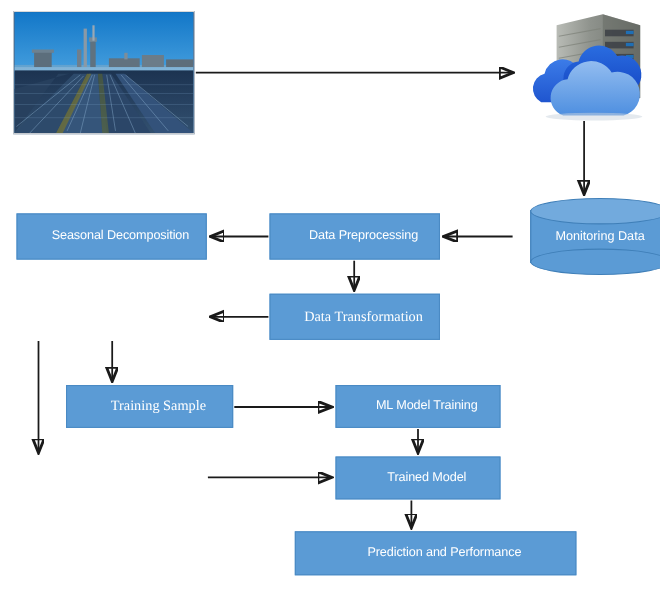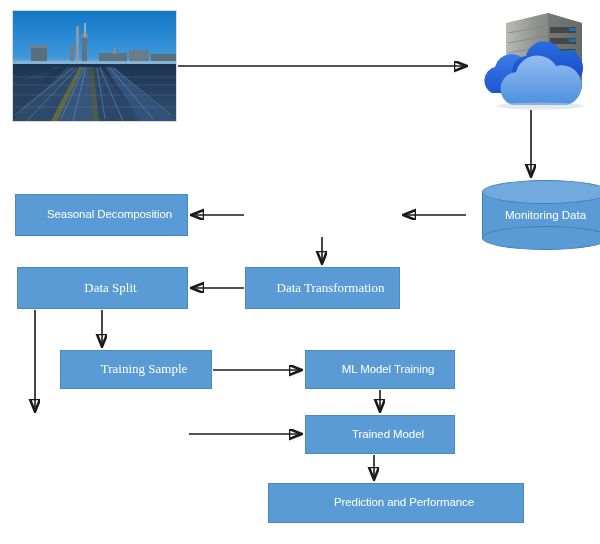--- a/index.html
+++ b/index.html
@@ -218,32 +218,32 @@
     </svg>
   </div>
 
   <div class="cylinder" style="left:482px; top:180px; width:127px; height:70px;">
     <div class="cyl-body"></div>
     <div class="cyl-bottom"></div>
     <div class="cyl-top"></div>
     <div class="cyl-label">Monitoring Data</div>
   </div>
 
+  <div class="box" style="left:245px; top:194px; width:155px; height:42px;">
+    <span class="sans">Data Preprocessing</span>
+  </div>
 
   <div class="box" style="left:15px; top:194px; width:173px; height:42px;">
     <span class="sans">Seasonal Decomposition</span>
   </div>
 
   <div class="box" style="left:245px; top:267px; width:155px; height:42px;">
     <span class="serif">Data Transformation</span>
   </div>
 
-  <div class="box" style="left:17px; top:267px; width:171px; height:42px;">
-    <span class="serif">Data Split</span>
-  </div>
 
   <div class="box" style="left:60px; top:350px; width:152px; height:39px;">
     <span class="serif">Training Sample</span>
   </div>
 
 
   <div class="box" style="left:305px; top:350px; width:150px; height:39px;">
     <span class="sans">ML Model Training</span>
   </div>
 

